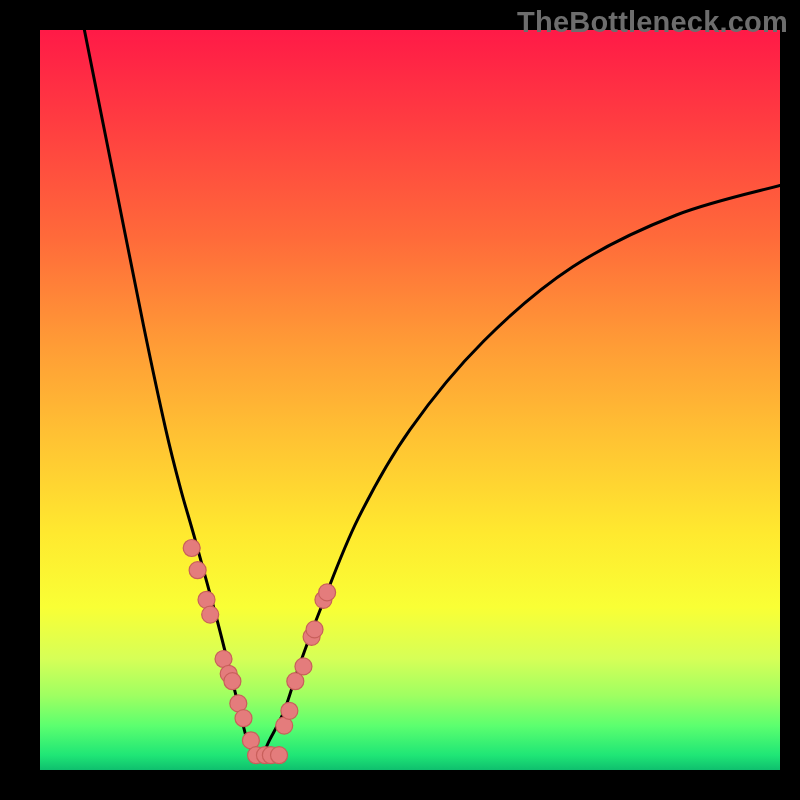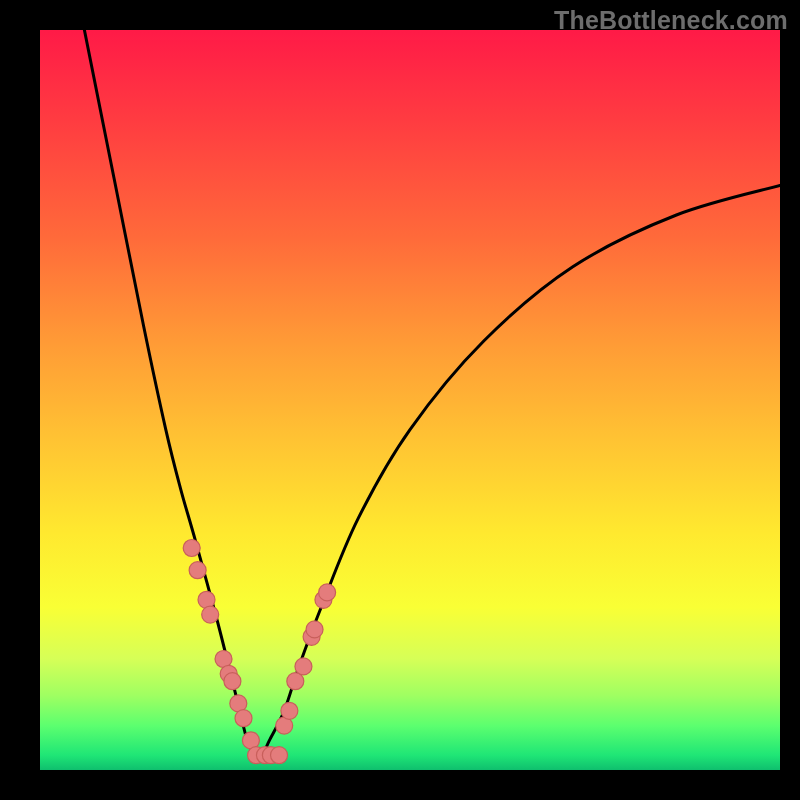--- a/index.html
+++ b/index.html
@@ -35,21 +35,21 @@
       #5cff6f 94%,
       #1fe676 98%,
       #0fbf6e 100%
     );
   }
   .watermark {
     position: absolute;
     top: 6px;
     right: 12px;
     font-family: Arial, Helvetica, sans-serif;
-    font-size: 25px;
+    font-size: 29px;
     font-weight: 600;
     color: #6d6d6d;
     letter-spacing: 0.2px;
   }
   svg.curve {
     position: absolute;
     left: 0;
     top: 0;
     width: 740px;
     height: 740px;

